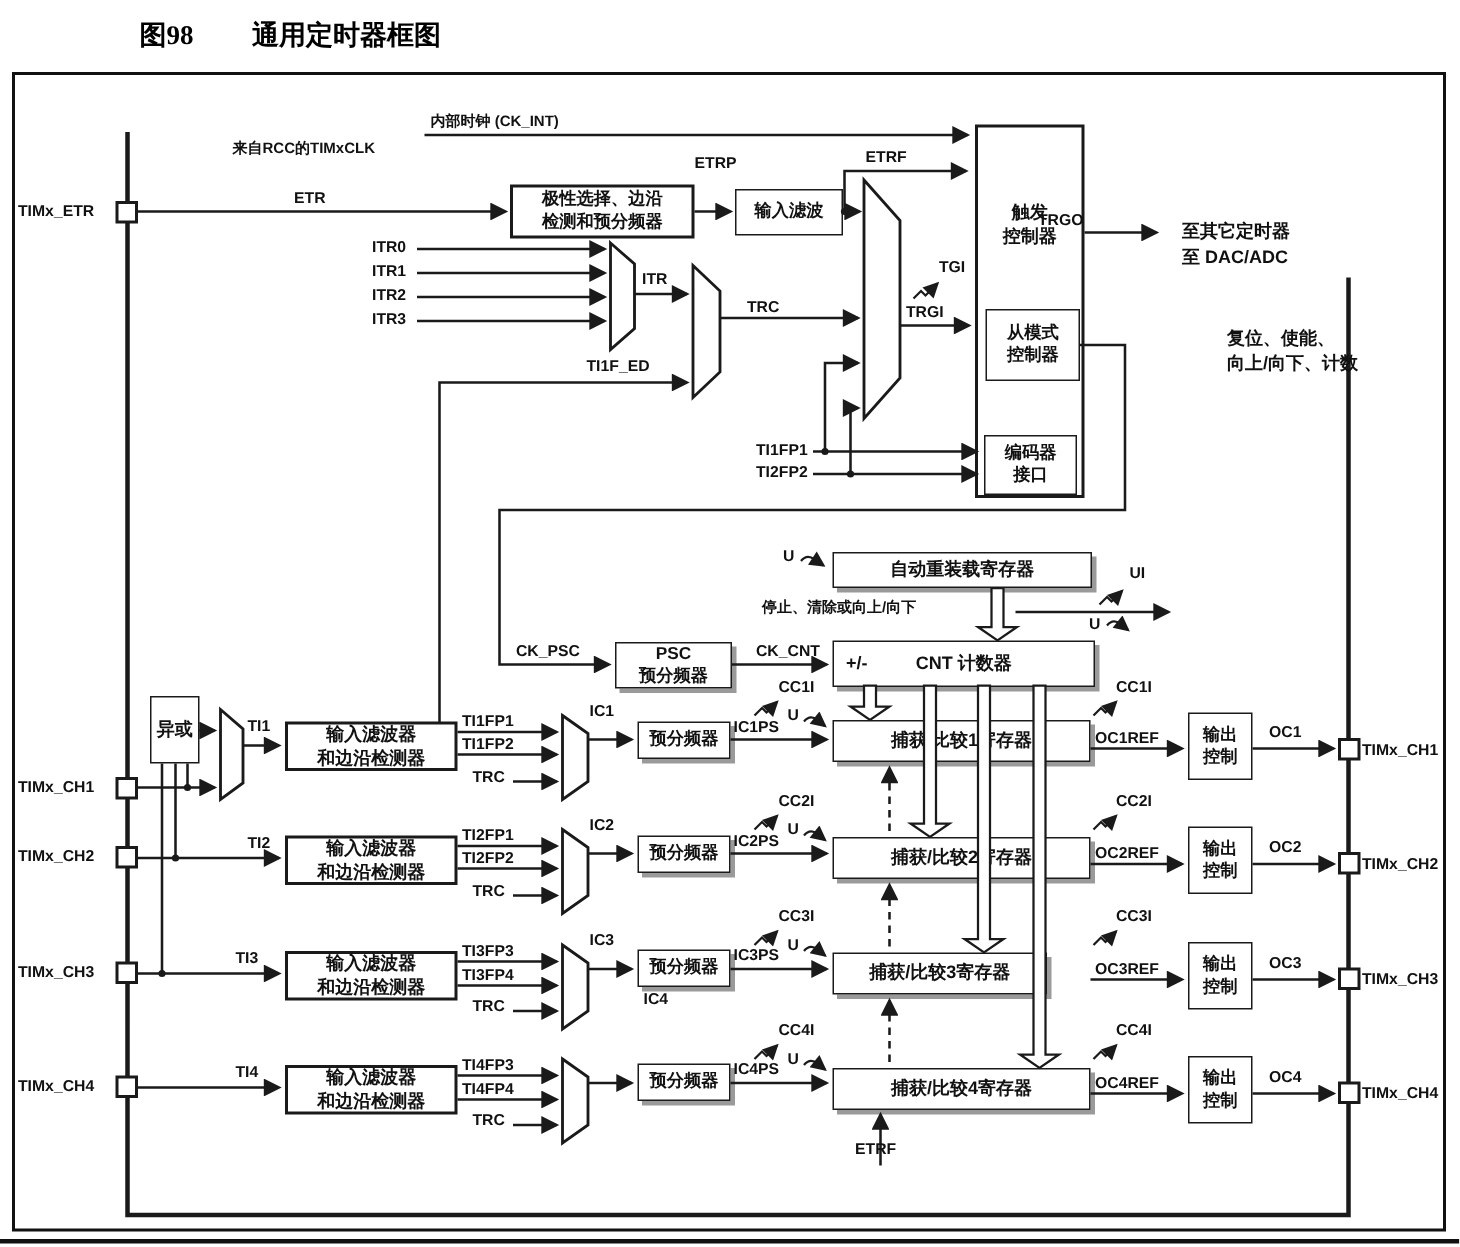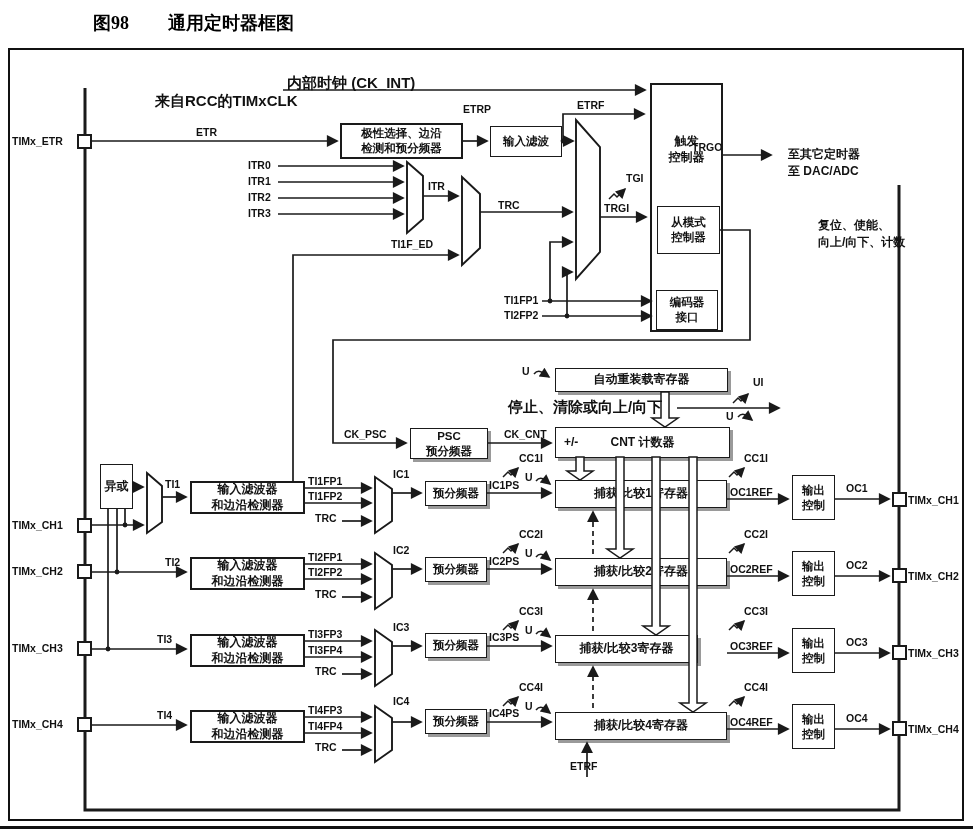--- a/index.html
+++ b/index.html
@@ -8,21 +8,21 @@
   .title{position:absolute;font:bold 18px "Liberation Serif",serif;color:#000;white-space:nowrap;z-index:3;}
   .frame{position:absolute;border:2px solid #111;background:transparent;z-index:0;}
   .rule{position:absolute;background:#111;z-index:0;}
   .box{position:absolute;background:#fff;border:1.8px solid #1a1a1a;z-index:1;box-sizing:border-box;
        display:flex;flex-direction:column;align-items:center;justify-content:center;text-align:center;
        font:bold 12px "Liberation Sans",sans-serif;line-height:1.3;color:#111;white-space:nowrap;}
   .box.sm{font-size:11.5px;}
   .shadow{box-shadow:3px 3px 0 #9a9a9a;}
   svg.wires{position:absolute;left:0;top:0;z-index:2;pointer-events:none;}
   .sig{position:absolute;font:bold 10.5px "Liberation Sans",sans-serif;white-space:nowrap;z-index:3;}
-  .cn{font-size:15px;}
+  .cn{font-size:10px;}
   .big{font-size:12px;text-align:center;}
   .cnt-pm{position:absolute;left:8px;top:50%;transform:translateY(-50%);font-weight:bold;}
   .trigger-label{position:absolute;z-index:3;text-align:center;font:bold 12px "Liberation Sans",sans-serif;line-height:1.35;}
 </style>
 </head>
 <body>
 
 <div id="stage">
 
   <span class="title" style="left:93px;top:11px;">图98</span>
@@ -339,21 +339,21 @@
   <span class="sig" style="left:519px;top:605px;">CC3I</span>
   <span class="sig" style="left:525px;top:624px;">U</span>
   <span class="sig" style="left:744px;top:605px;">CC3I</span>
   <span class="sig" style="left:730px;top:640px;">OC3REF</span>
   <span class="sig" style="left:846px;top:636px;">OC3</span>
 
   <span class="sig" style="left:157px;top:709px;">TI4</span>
   <span class="sig" style="left:308px;top:704px;">TI4FP3</span>
   <span class="sig" style="left:308px;top:720px;">TI4FP4</span>
   <span class="sig" style="left:315px;top:741px;">TRC</span>
-  <span class="sig" style="left:393px;top:695px;">IC4</span>
+  <span class="sig" style="left:393px;top:660px;padding-left:36px;">IC4</span>
   <span class="sig" style="left:489px;top:707px;">IC4PS</span>
   <span class="sig" style="left:519px;top:681px;">CC4I</span>
   <span class="sig" style="left:525px;top:700px;">U</span>
   <span class="sig" style="left:744px;top:681px;">CC4I</span>
   <span class="sig" style="left:730px;top:716px;">OC4REF</span>
   <span class="sig" style="left:846px;top:712px;">OC4</span>
 
 </div>
 
 </body></html>

